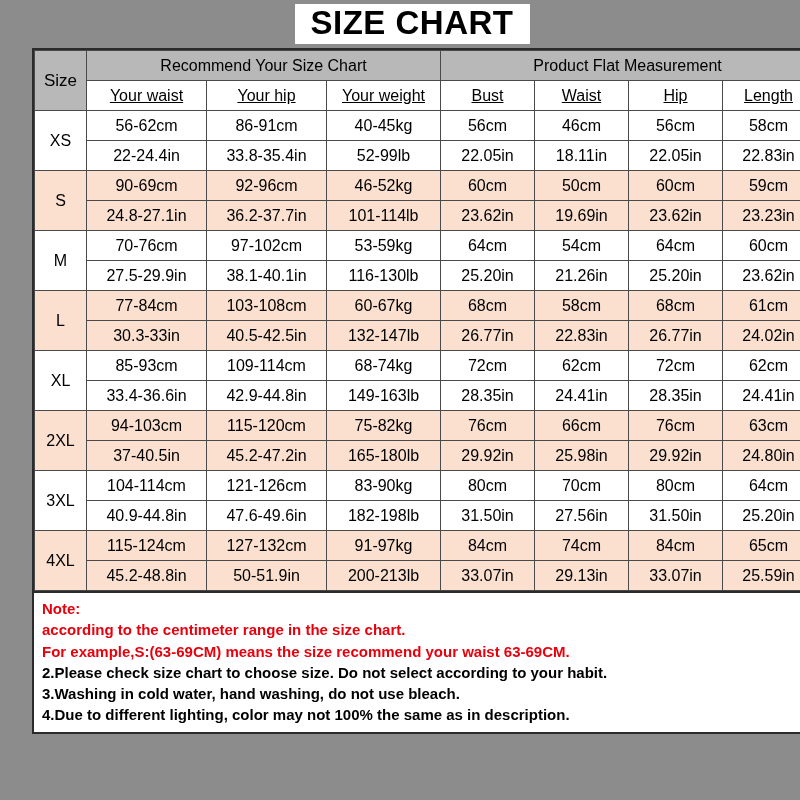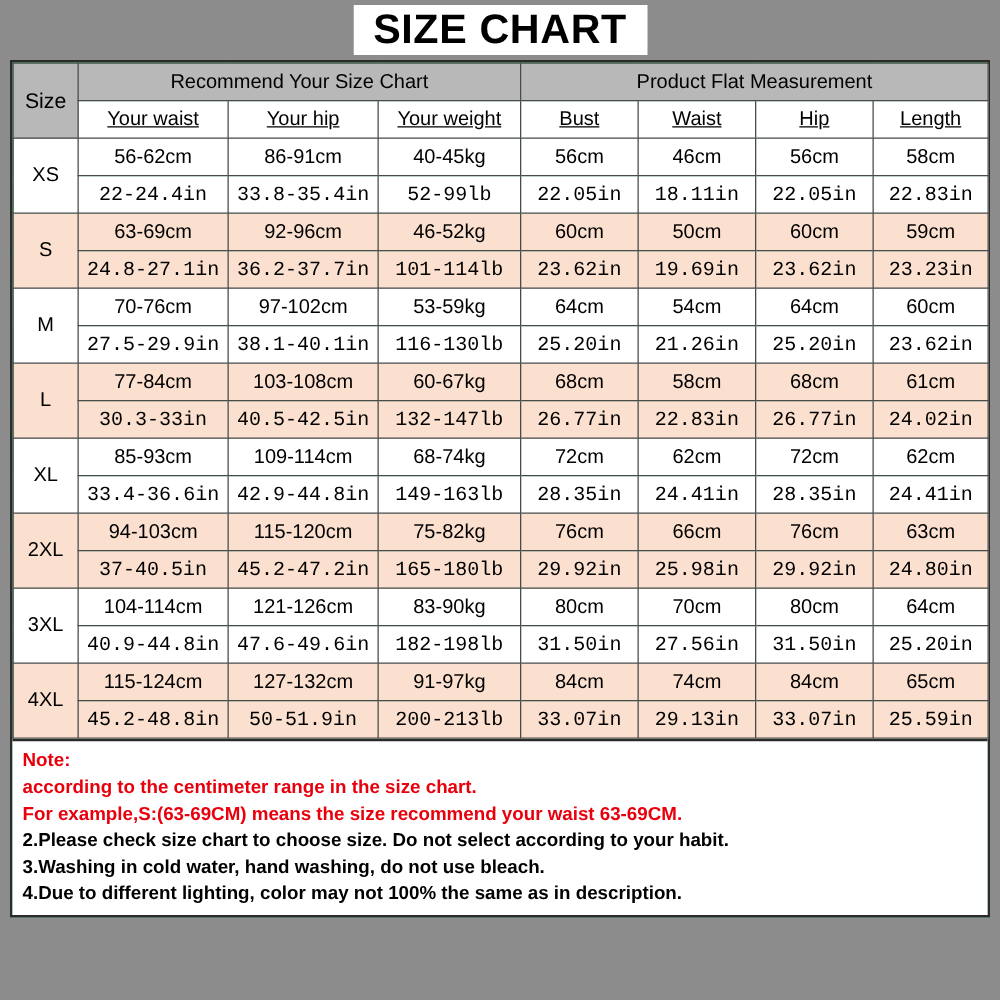--- a/index.html
+++ b/index.html
@@ -11,20 +11,21 @@
     height: 800px;
     background: #8c8c8c;
     font-family: "Liberation Sans", sans-serif;
     overflow: hidden;
   }
   .page {
     width: 800px;
     height: 800px;
     position: relative;
     box-sizing: border-box;
+    padding-left: 24px;
   }
   .title-bar {
     height: 48px;
     display: flex;
     align-items: center;
     justify-content: center;
     background: #8c8c8c;
   }
   .title-bar .title {
     background: #ffffff;
@@ -77,21 +78,20 @@
     background: #fbe0cf;
   }
   .row-plain td {
     background: #ffffff;
   }
   .cm-row td {
     border-bottom: none;
   }
   .in-row td {
     border-top: none;
-    font-family: Liberation Mono, monospace;
   }
   .note-box {
     border-top: 2px solid #2b2b2b;
     padding: 5px 8px 6px 8px;
     background: #ffffff;
   }
   .note-line {
     color: #e8000d;
     font-weight: bold;
     font-size: 15px;
@@ -156,21 +156,21 @@
           <td>33.8-35.4in</td>
           <td>52-99lb</td>
           <td>22.05in</td>
           <td>18.11in</td>
           <td>22.05in</td>
           <td>22.83in</td>
         </tr>
 
         <tr class="row-alt cm-row">
           <td class="size-cell" rowspan="2">S</td>
-          <td>63-69cm</td>
+          <td>90-69cm</td>
           <td>92-96cm</td>
           <td>46-52kg</td>
           <td>60cm</td>
           <td>50cm</td>
           <td>60cm</td>
           <td>59cm</td>
         </tr>
         <tr class="row-alt in-row">
           <td>24.8-27.1in</td>
           <td>36.2-37.7in</td>

